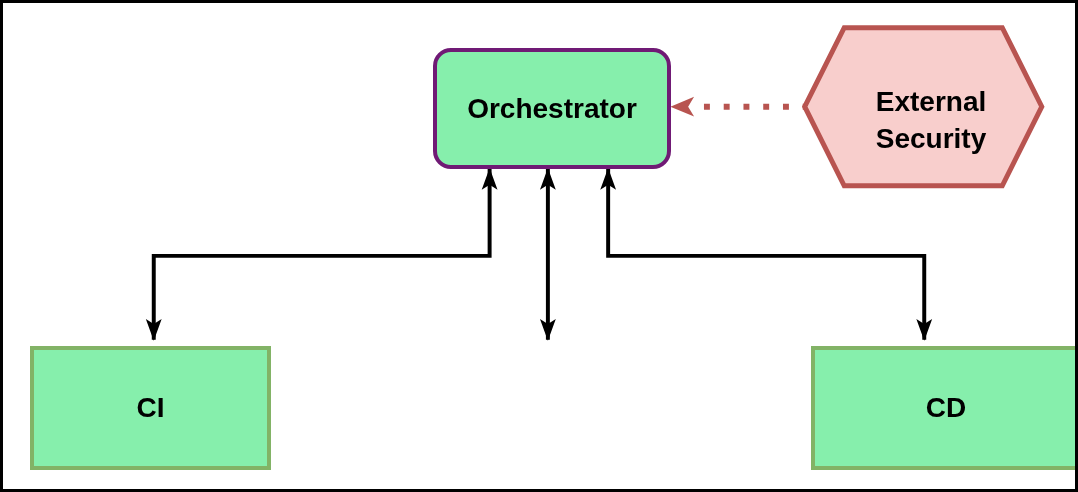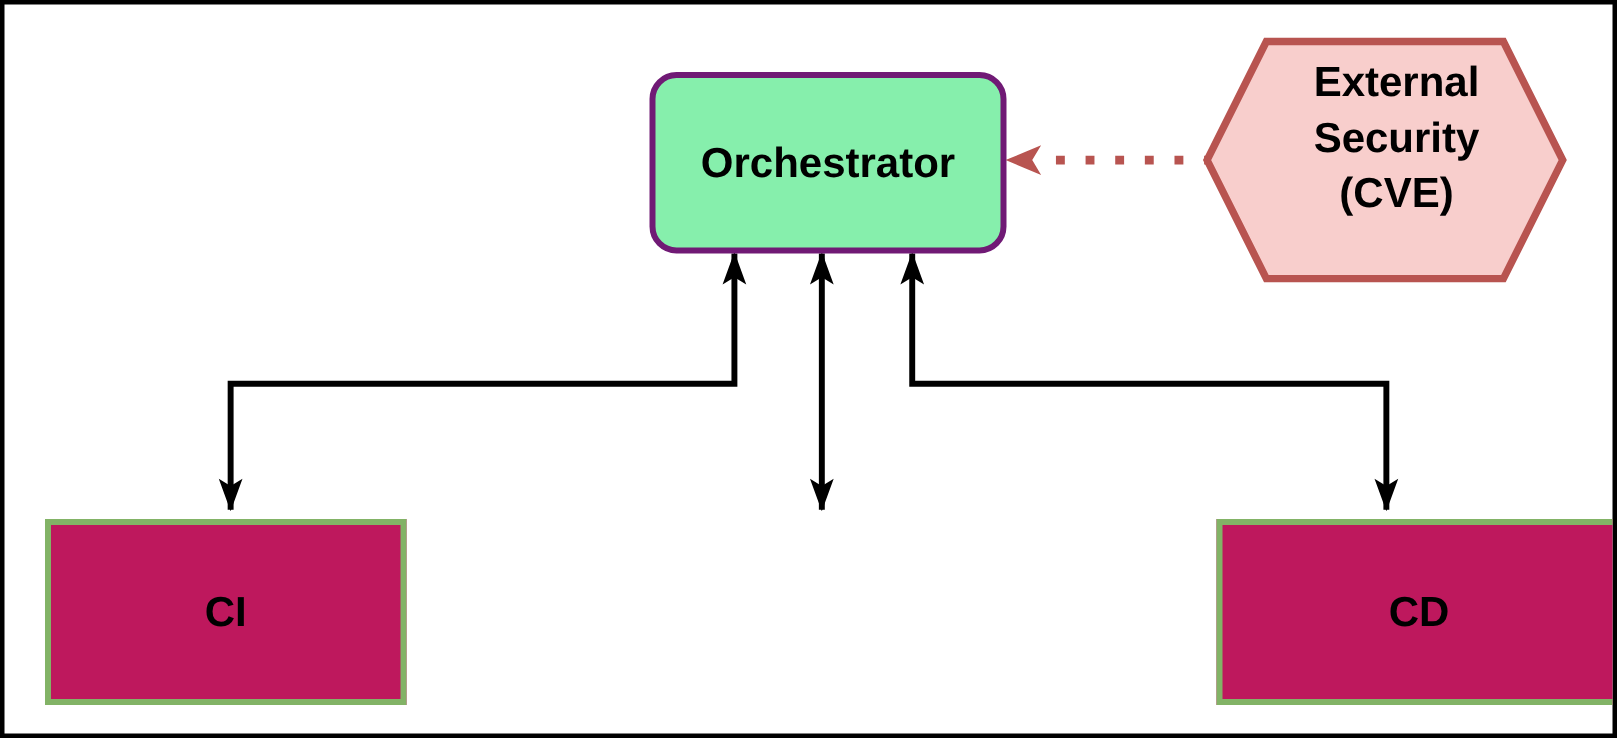--- a/index.html
+++ b/index.html
@@ -38,30 +38,30 @@
   .node-orchestrator {
     left: 430px;
     top: 45px;
     width: 238px;
     height: 121px;
     background: #86efac;
     border: 4px solid #701a75;
     border-radius: 18px;
   }
   .node-green {
-    background: #be185d;
+    background: #86efac;
     border: 4px solid #82b366;
   }
   .node-ci       { left: 27px;  top: 343px; width: 241px; height: 124px; }
   .node-security { left: 429px; top: 343px; width: 240px; height: 124px; }
   .node-cd       { left: 808px; top: 343px; width: 270px; height: 124px; }
   .hex-label {
     position: absolute;
     left: 808px;
-    top: 8px;
+    top: 37px;
     width: 240px;
     height: 160px;
     display: flex;
     flex-direction: column;
     align-items: center;
     justify-content: center;
     font-weight: 700;
     font-size: 28px;
     line-height: 37px;
     color: #000000;
@@ -93,21 +93,20 @@
     <polygon points="929,342 921,320 929,325 937,320" fill="#000000"></polygon>
   </svg>
 
   <div class="node node-orchestrator">
     <span>Orchestrator</span>
   </div>
 
   <div class="hex-label">
     <span>External</span>
     <span>Security</span>
-    <span>(CVE)</span>
   </div>
 
   <div class="node node-green node-ci">
     <span>CI</span>
   </div>
 
 
   <div class="node node-green node-cd">
     <span>CD</span>
   </div>

